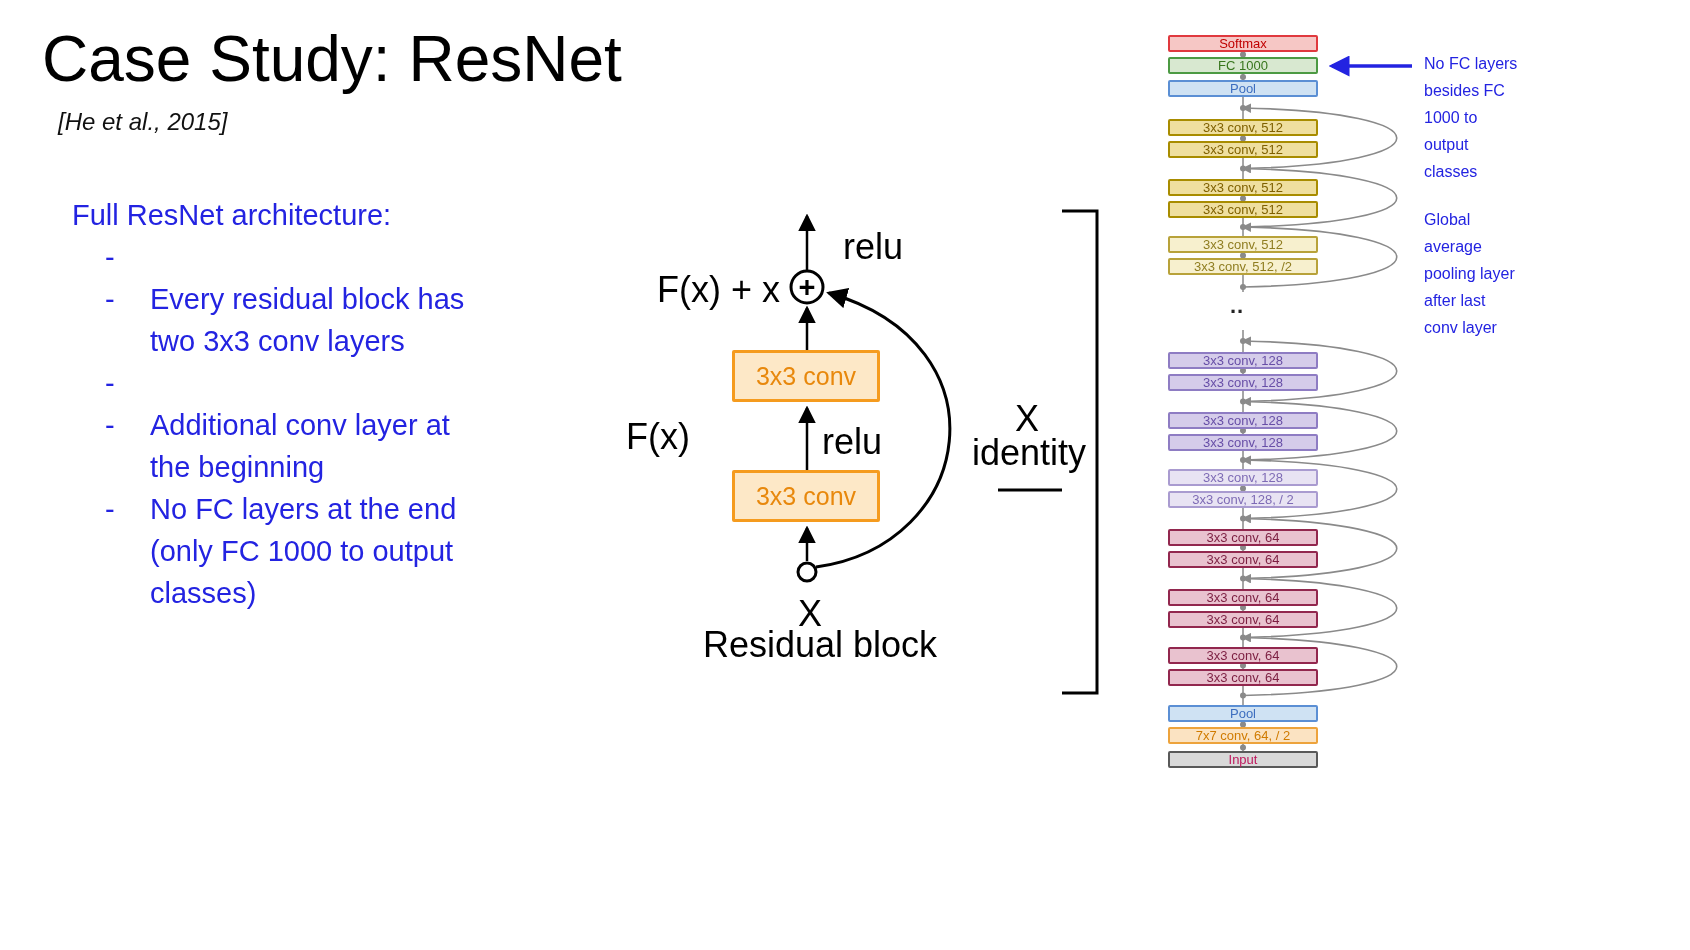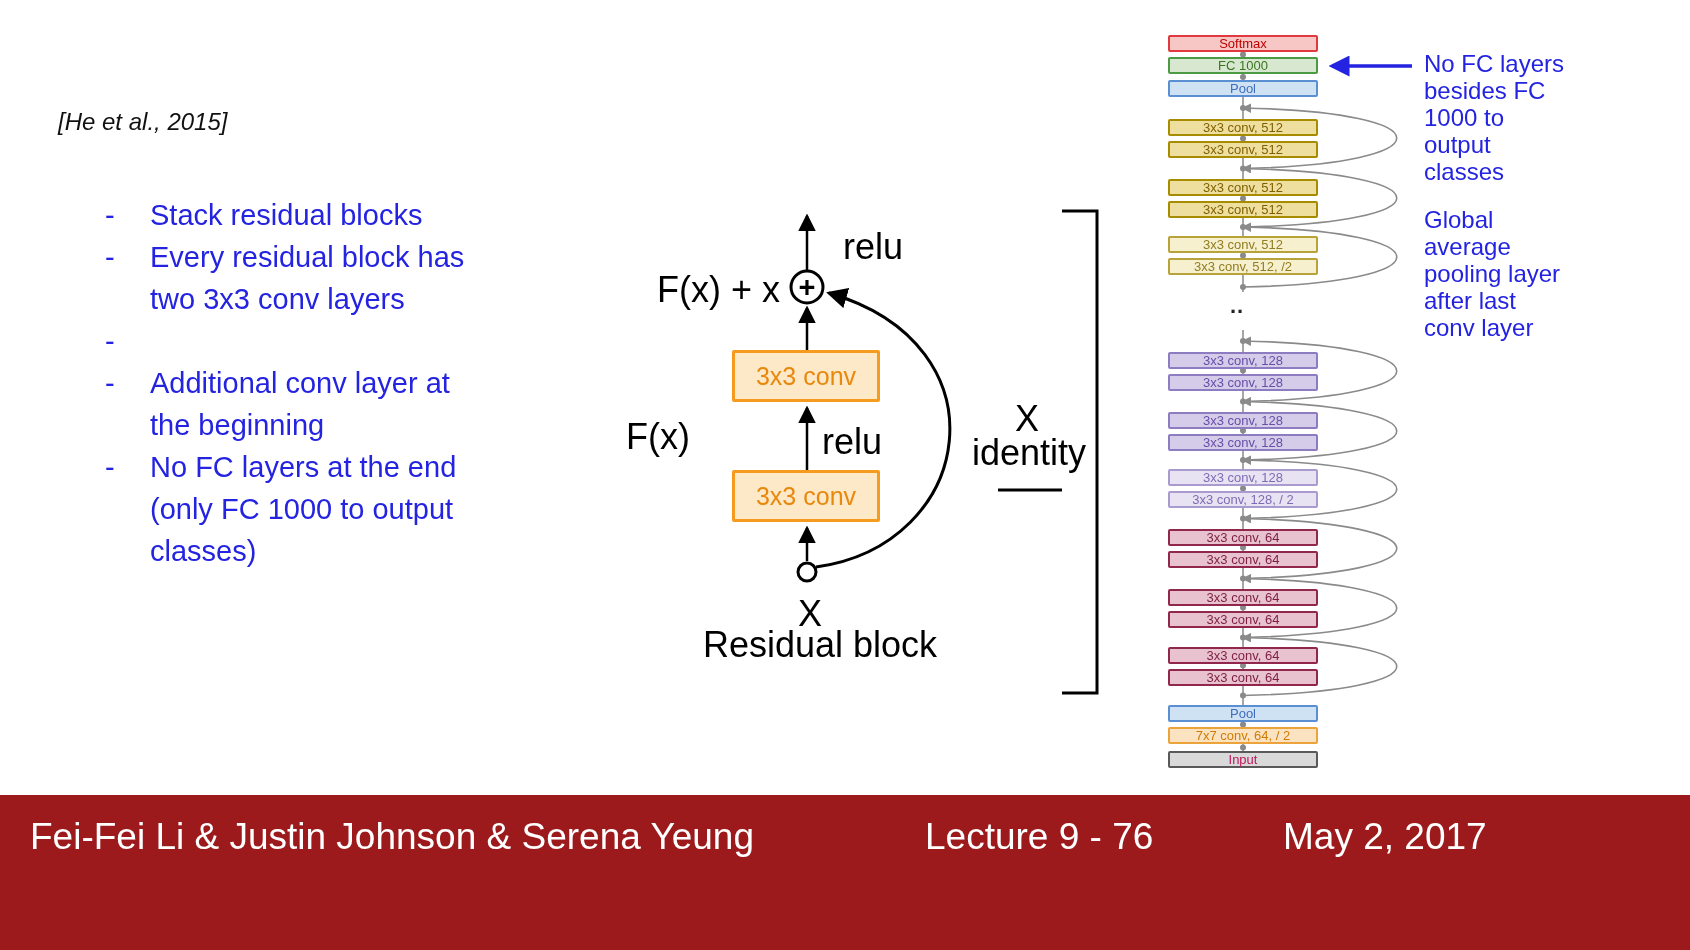--- a/index.html
+++ b/index.html
@@ -35,21 +35,21 @@
   .c-ylight  { background:#F7F0CE; border-color:#B8A23A; color:#8F7D20; }
   .c-p       { background:#D5CCEA; border-color:#8E7CC3; color:#674EA7; }
   .c-plight  { background:#E8E3F3; border-color:#A99BD0; color:#7E6BB5; }
   .c-m       { background:#E9C2CF; border-color:#92274E; color:#7C1F42; }
   .c-o       { background:#FBE3C2; border-color:#EDA33C; color:#D07B00; }
   .c-input   { background:#D9D9D9; border-color:#595959; color:#be185d; }
   .ellipsis { position:absolute; left:1230px; top:293px; font-size:22px; font-weight:bold; color:#222;
               letter-spacing:1px; z-index:3; }
 
   
-  .anno { position:absolute; left:1424px; width:210px; color:#2323E1; font-size:24px; line-height:27px;
+  .anno { position:absolute; left:1424px; width:210px; color:#2323E1; font-size:16px; line-height:27px;
           white-space:pre-line; z-index:3; }
 
   
   .linework { position:absolute; left:0; top:0; width:1690px; height:950px; z-index:1; pointer-events:none; }
   .linework text { font-family:"Liberation Sans", sans-serif; }
 
   
   .footer { position:absolute; left:0; top:795px; width:1690px; height:155px; background:#9C1A1C; z-index:4; }
   .footer-row { position:relative; height:84px; }
   .footer-row > div { position:absolute; top:0; height:84px; display:flex; align-items:center;
@@ -134,27 +134,28 @@
         <circle cx="1243" cy="637.5" r="3"></circle>
       <circle cx="1243" cy="665.5" r="3"></circle>
         <circle cx="1243" cy="695.5" r="3"></circle>
       <circle cx="1243" cy="724.5" r="3"></circle>
         <circle cx="1243" cy="747.5" r="3"></circle>
     </g>
 
     <path d="M 1412 66 L 1332 66" stroke="#2323E1" stroke-width="3.5" fill="none" marker-end="url(#ah-b)"></path>
   </svg>
 
+  <div class="title">Case Study: ResNet</div>
   <div class="citation">[He et al., 2015]</div>
 
   <div class="bullets-block">
+    <div class="intro">Full ResNet architecture:</div>
     <ul>
       <li>
         <span class="dash">-</span>
-        <span class="btxt">Stack residual blocks</span>
       </li>
       <li>
         <span class="dash">-</span>
         <span class="btxt">Every residual block has
 two 3x3 conv layers</span>
       </li>
       <li>
         <span class="dash">-</span>
       </li>
       <li>
@@ -212,21 +213,14 @@
 besides FC
 1000 to
 output
 classes</div>
   <div class="anno" style="top:206px;">Global
 average
 pooling layer
 after last
 conv layer</div>
 
-  <div class="footer">
-    <div class="footer-row">
-      <div class="f-authors">Fei-Fei Li &amp; Justin Johnson &amp; Serena Yeung</div>
-      <div class="f-lecture">Lecture 9 - 76</div>
-      <div class="f-date">May 2, 2017</div>
-    </div>
-  </div>
 
 </div>
 
 </body></html>

